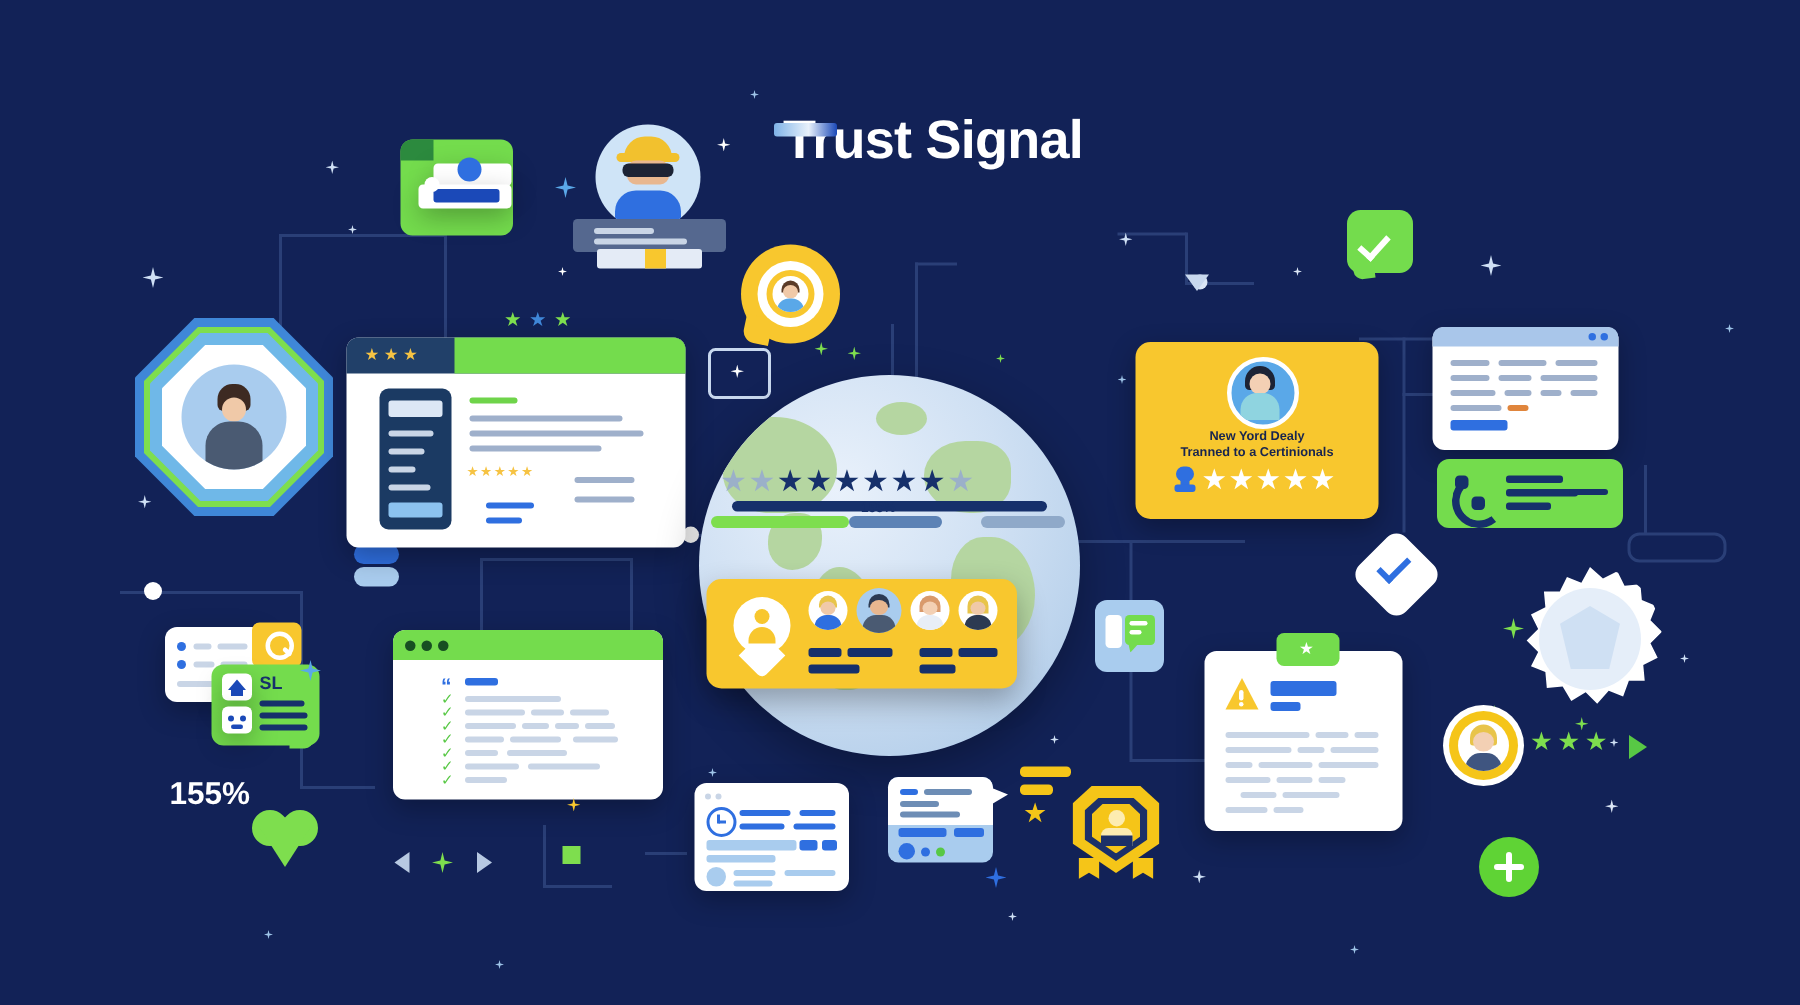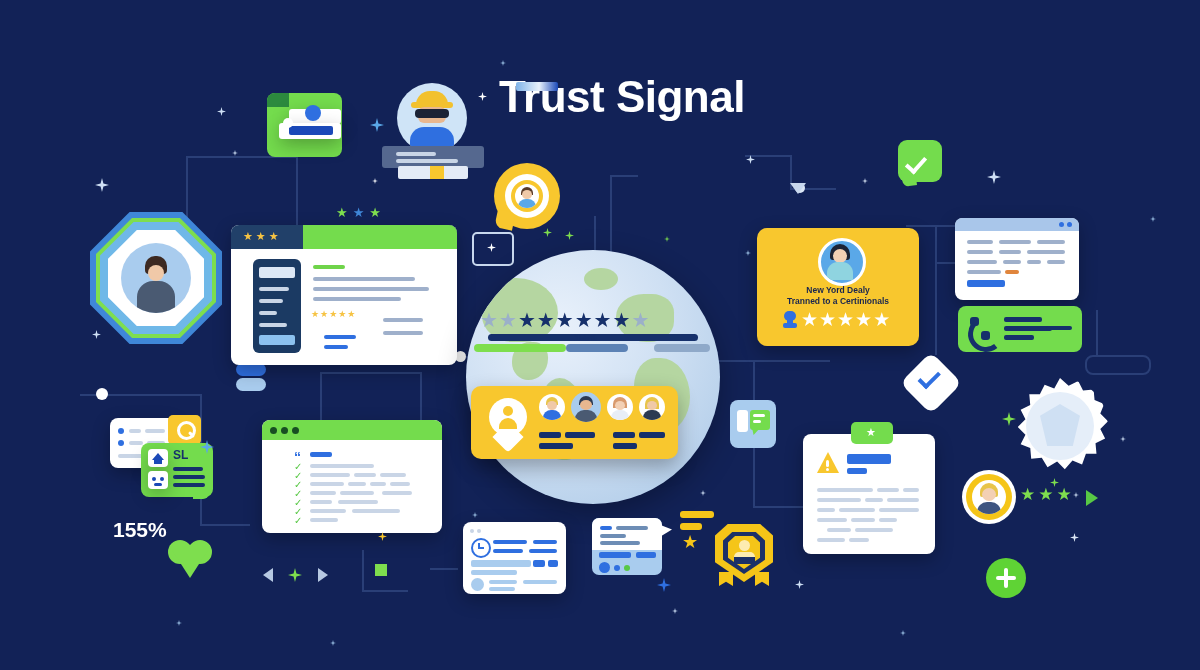--- a/index.html
+++ b/index.html
@@ -6,21 +6,21 @@
   #stage{
     position:relative;width:1200px;height:670px;overflow:hidden;
     background:#122257;
     font-family:"Liberation Sans", sans-serif;
   }
   .abs{position:absolute;}
 
   
   #title{
     left:0;right:0;top:72px;text-align:center;
-    font-size:44px;font-weight:bold;color:#ffffff;letter-spacing:-0.5px;
+    font-size:36px;font-weight:bold;color:#ffffff;letter-spacing:-0.5px;
     z-index:40;
     padding-left:44px;
   }
   #title-tick{
     left:516px;top:82px;width:42px;height:9px;border-radius:2px;
     background:linear-gradient(90deg,#7fb3e8 0%,#e8f1fb 55%,#1b49b8 100%);
     z-index:41;
   }
 
   

